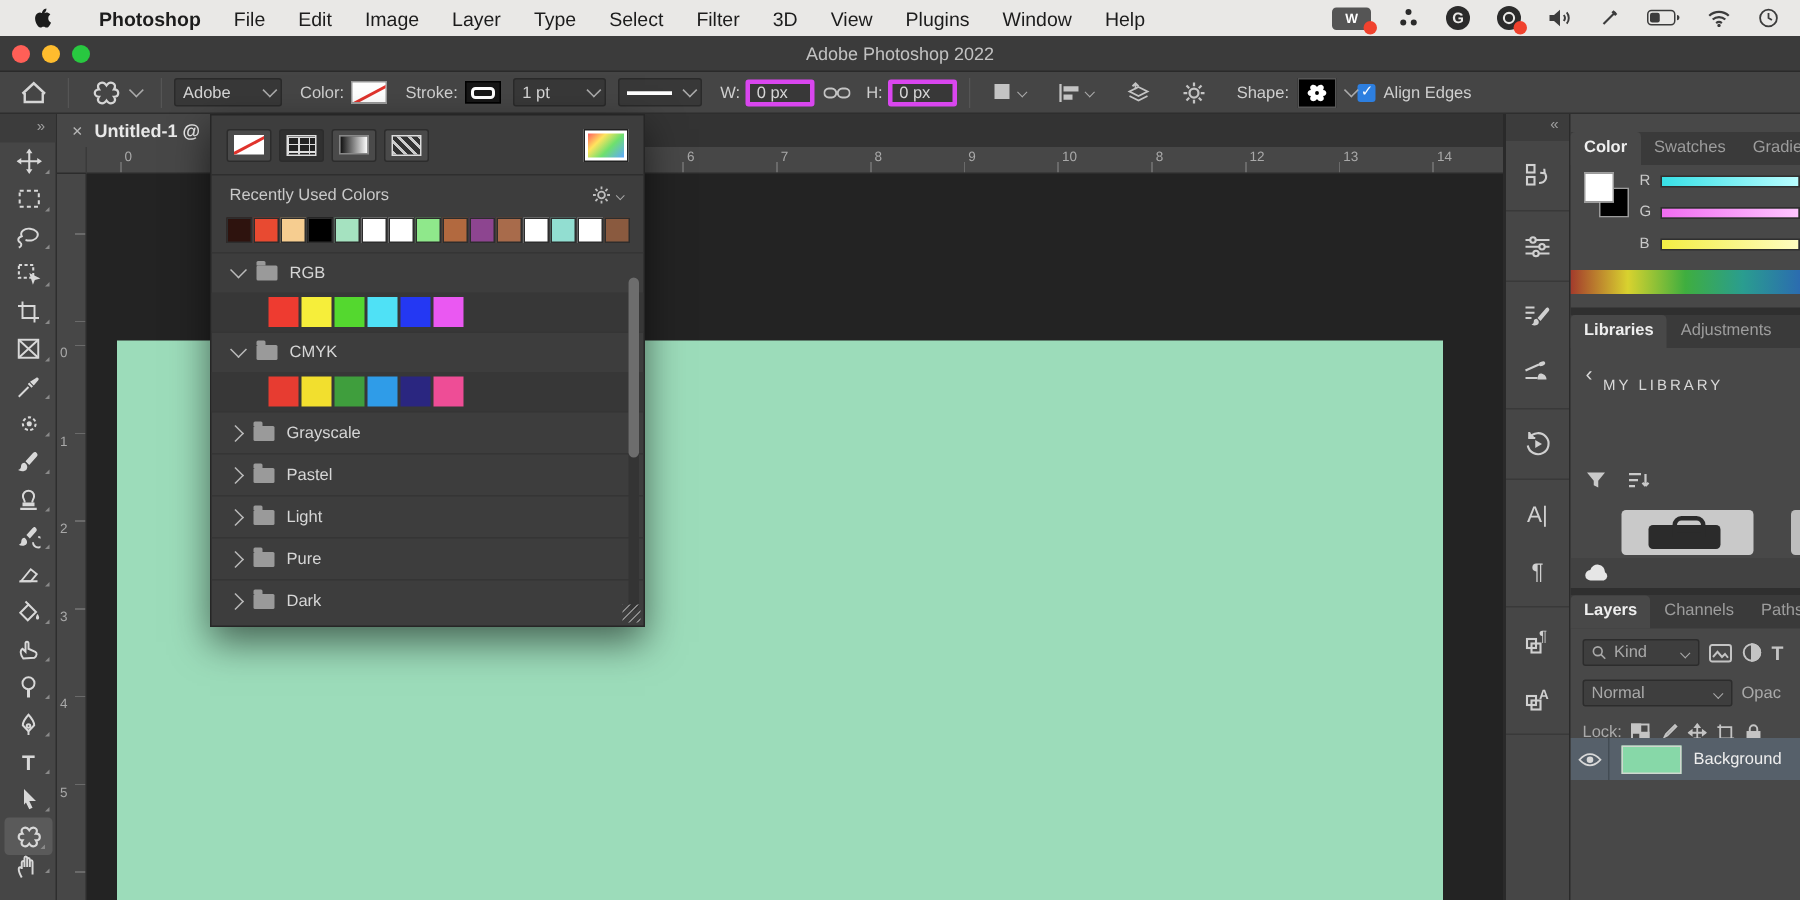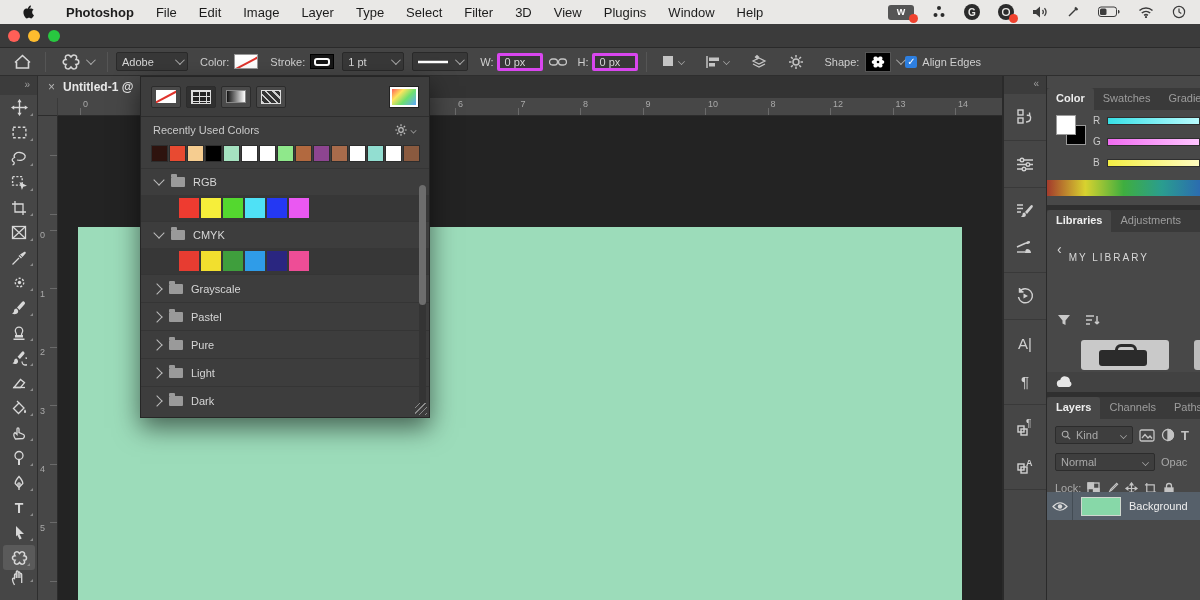--- a/index.html
+++ b/index.html
@@ -230,20 +230,21 @@
           <path d="M7 3.6V7l2.3 1.4" stroke="#3c3c3c" stroke-width="1.2" fill="none"></path>
         </svg>
       </span>
   </span>
 </div>
 
 <div id="titlebar">
   <span class="tl" style="background:#ff5f57"></span>
   <span class="tl" style="background:#febc2e"></span>
   <span class="tl" style="background:#28c840"></span>
+  <span class="title">Adobe Photoshop 2022</span>
 </div>
 
 <div id="optionsbar">
   <span class="ob-ic" style="margin-left:14px">
       <svg width="17" height="16" viewBox="0 0 17 16">
         <path d="M2.5 8v6h12V8" stroke="#d6d6d6" stroke-width="1.6" fill="none"></path>
         <path d="M1 8.5L8.5 1.5 16 8.5" stroke="#d6d6d6" stroke-width="1.6" fill="none"></path>
       </svg>
     </span>
   <span class="sep"></span>
@@ -780,27 +781,27 @@
 
         <div class="fp-grouphead" style="height:28px">
           <span class="disc closed"></span>
           <span class="folder"></span>
           <span>Pastel</span>
         </div>
 
         <div class="fp-grouphead" style="height:28px">
           <span class="disc closed"></span>
           <span class="folder"></span>
-          <span>Pure</span>
+          <span>Light</span>
         </div>
 
         <div class="fp-grouphead" style="height:28px">
           <span class="disc closed"></span>
           <span class="folder"></span>
-          <span>Light</span>
+          <span>Pure</span>
         </div>
 
         <div class="fp-grouphead" style="height:28px">
           <span class="disc closed"></span>
           <span class="folder"></span>
           <span>Dark</span>
         </div>
       </div>
   </div>
   <div class="fp-scroll">

